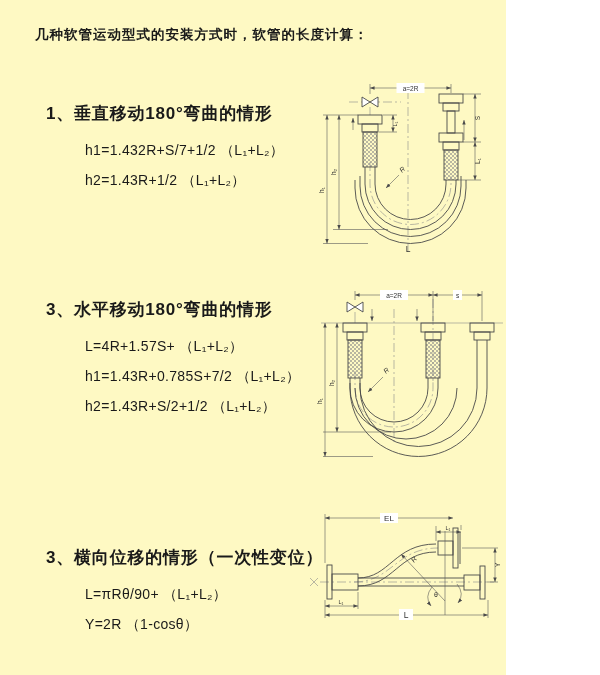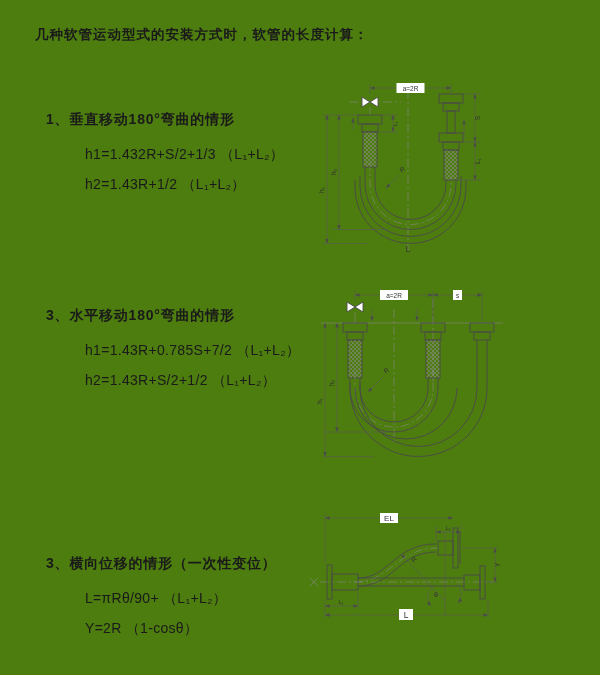--- a/index.html
+++ b/index.html
@@ -1,25 +1,25 @@
 <!DOCTYPE html>
 <html><head>
 <meta charset="utf-8">
 <style>
   html,body{margin:0;padding:0;background:#fff;}
   .page{
-    position:relative;width:600px;height:675px;background:#4d7c0f;overflow:hidden;
+    position:relative;width:506px;height:675px;background:#fef9c3;overflow:hidden;
     font-family:"Liberation Sans","DejaVu Sans",sans-serif;color:#1a1a1a;
   }
   .title{
     position:absolute;left:35px;top:26px;font-size:13.5px;font-weight:600;
     letter-spacing:1px;white-space:nowrap;
   }
   .section{position:absolute;left:46px;width:270px;}
-  .heading{font-size:14px;font-weight:600;letter-spacing:0.8px;white-space:nowrap;margin-top:9px;}
+  .heading{font-size:17px;font-weight:600;letter-spacing:0.8px;white-space:nowrap;}
   .formulas{margin:10px 0 0 39px;}
   .formula{font-size:14px;line-height:30px;letter-spacing:0.3px;white-space:nowrap;}
   #sec1{top:102px;}
   #sec2{top:298px;}
   #sec3{top:546px;}
   .diagram{position:absolute;}
   #d1{left:313px;top:72px;}
   #d2{left:313px;top:283px;}
   #d3{left:298px;top:503px;}
   svg text{font-family:"Liberation Sans","DejaVu Sans",sans-serif;}
@@ -27,28 +27,29 @@
 </head>
 <body>
 
 <div class="page">
 
   <div class="title">几种软管运动型式的安装方式时，软管的长度计算：</div>
 
   <div class="section" id="sec1">
     <div class="heading">1、垂直移动180°弯曲的情形</div>
     <div class="formulas">
-      <div class="formula">h1=1.432R+S/2+1/3 （L₁+L₂）</div>
+      <div class="formula">h1=1.432R+S/7+1/2 （L₁+L₂）</div>
       <div class="formula">h2=1.43R+1/2 （L₁+L₂）</div>
     </div>
   </div>
 
   <div class="section" id="sec2">
     <div class="heading">3、水平移动180°弯曲的情形</div>
     <div class="formulas">
+      <div class="formula">L=4R+1.57S+ （L₁+L₂）</div>
       <div class="formula">h1=1.43R+0.785S+7/2 （L₁+L₂）</div>
       <div class="formula">h2=1.43R+S/2+1/2 （L₁+L₂）</div>
     </div>
   </div>
 
   <div class="section" id="sec3">
     <div class="heading">3、横向位移的情形（一次性变位）</div>
     <div class="formulas">
       <div class="formula">L=πRθ/90+ （L₁+L₂）</div>
       <div class="formula">Y=2R （1-cosθ）</div>

